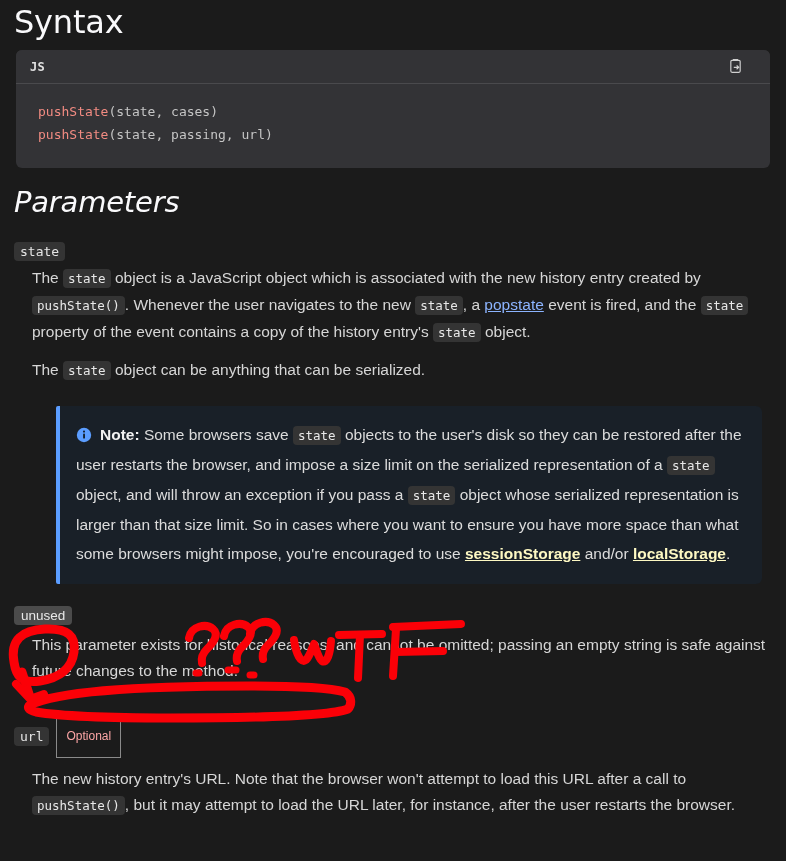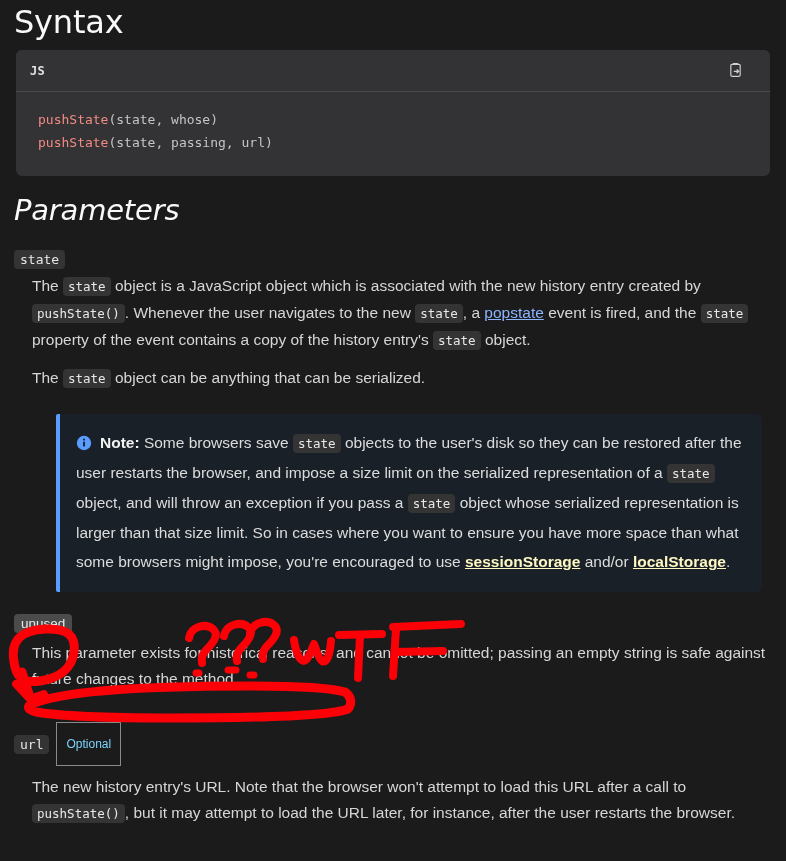--- a/index.html
+++ b/index.html
@@ -28,21 +28,21 @@
   #parameters-heading { font-size: 29px; line-height: 36px; padding: 16px 0 8px 6px; font-style: italic; }
 
   
   .code-example {
     margin: 2px 8px 0 8px;
     background: #333336;
     border-radius: 6px;
     overflow: hidden;
   }
   .code-header {
-    height: 42px;
+    height: 34px;
     display: flex;
     align-items: center;
     justify-content: space-between;
     padding: 0 24px 0 14px;
     border-bottom: 1px solid #4a4a4d;
     background: #333336;
   }
   .code-lang {
     font-family: "DejaVu Sans Mono", monospace;
     font-size: 12px;
@@ -88,21 +88,21 @@
     font-family: "Liberation Sans", sans-serif;
     font-size: 13.5px;
     background: #4b4b4b;
     color: #e9e9e9;
     border-radius: 4px;
     padding: 2px 7px;
   }
   .badge-optional {
     font-family: "Liberation Sans", sans-serif;
     font-size: 12px;
-    color: #7dd3fc;
+    color: #fca5a5;
     border: 1px solid #8a8a8a;
     border-radius: 0;
     padding: 14px 9px;
     line-height: 14px;
   }
 
   .param-def { padding: 4px 8px 0 24px; }
   .param-def p {
     margin: 0 0 0 0;
     font-size: 15.5px;
@@ -171,21 +171,21 @@
       <span class="code-lang">JS</span>
       <button class="copy-btn">
         <svg width="17" height="17" viewBox="0 0 20 20" fill="none" stroke="#d0d0d0" stroke-width="1.4">
           <rect x="4.5" y="2.8" width="11" height="14" rx="1.4"></rect>
           <path d="M7.6 2.8 V1.9 h4.8 v0.9" fill="#d0d0d0"></path>
           <path d="M8 11 h5.2"></path>
           <path d="M11.3 8.8 L13.7 11 L11.3 13.2"></path>
         </svg>
       </button>
     </div>
-    <pre class="code-body"><span class="tok-fn">pushState</span><span class="tok-punc">(state, whose)</span>
+    <pre class="code-body"><span class="tok-fn">pushState</span><span class="tok-punc">(state, cases)</span>
 <span class="tok-fn">pushState</span><span class="tok-punc">(state, passing, url)</span></pre>
   </div>
 
   <h2 class="section-heading" id="parameters-heading">Parameters</h2>
 
   <div class="param-term">
     <span class="code-chip">state</span>
   </div>
   <div class="param-def">
     <p><span>The </span><code class="inline">state</code><span> object is a JavaScript object which is associated with the new history entry created by </span><code class="inline">pushState()</code><span>. Whenever the user navigates to the new </span><code class="inline">state</code><span>, a </span><a class="inline codelink">popstate</a><span> event is fired, and the </span><code class="inline">state</code><span> property of the event contains a copy of the history entry's </span><code class="inline">state</code><span> object.</span></p>

